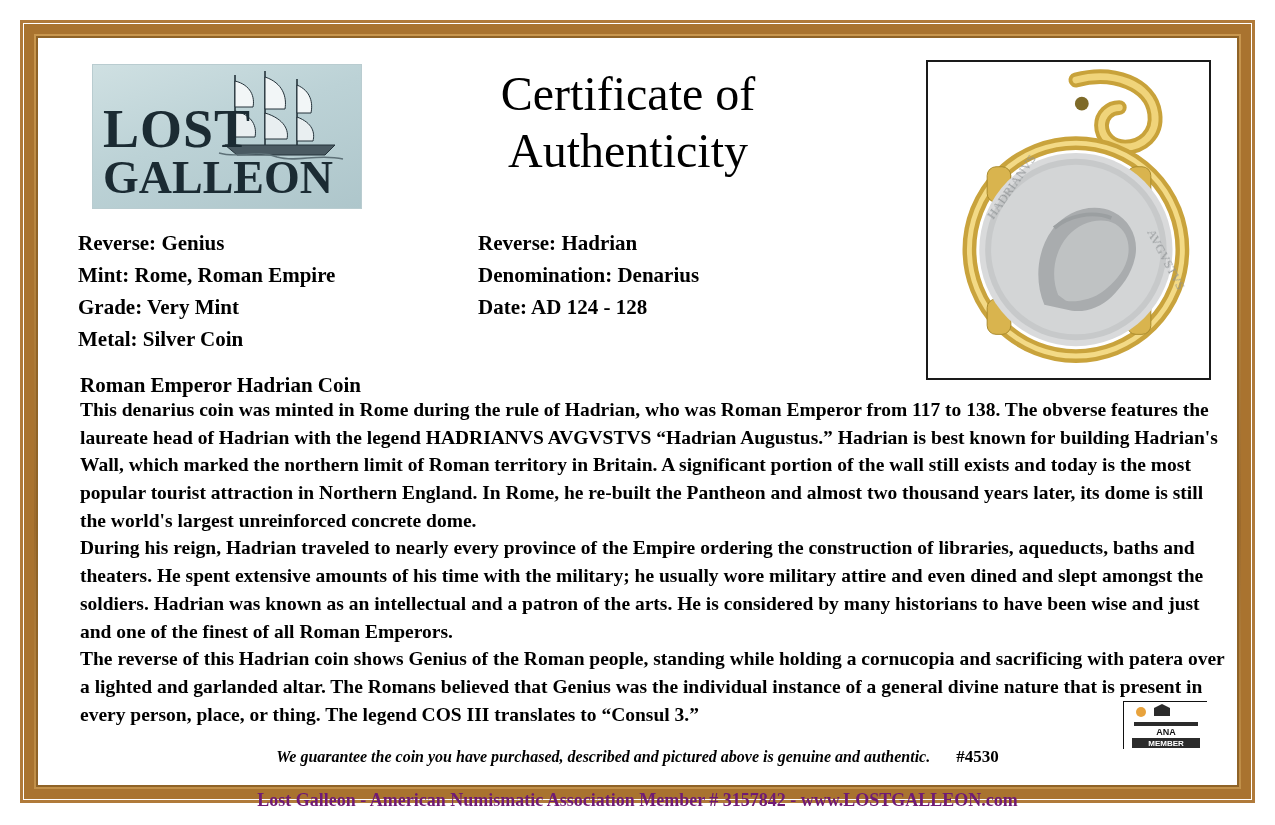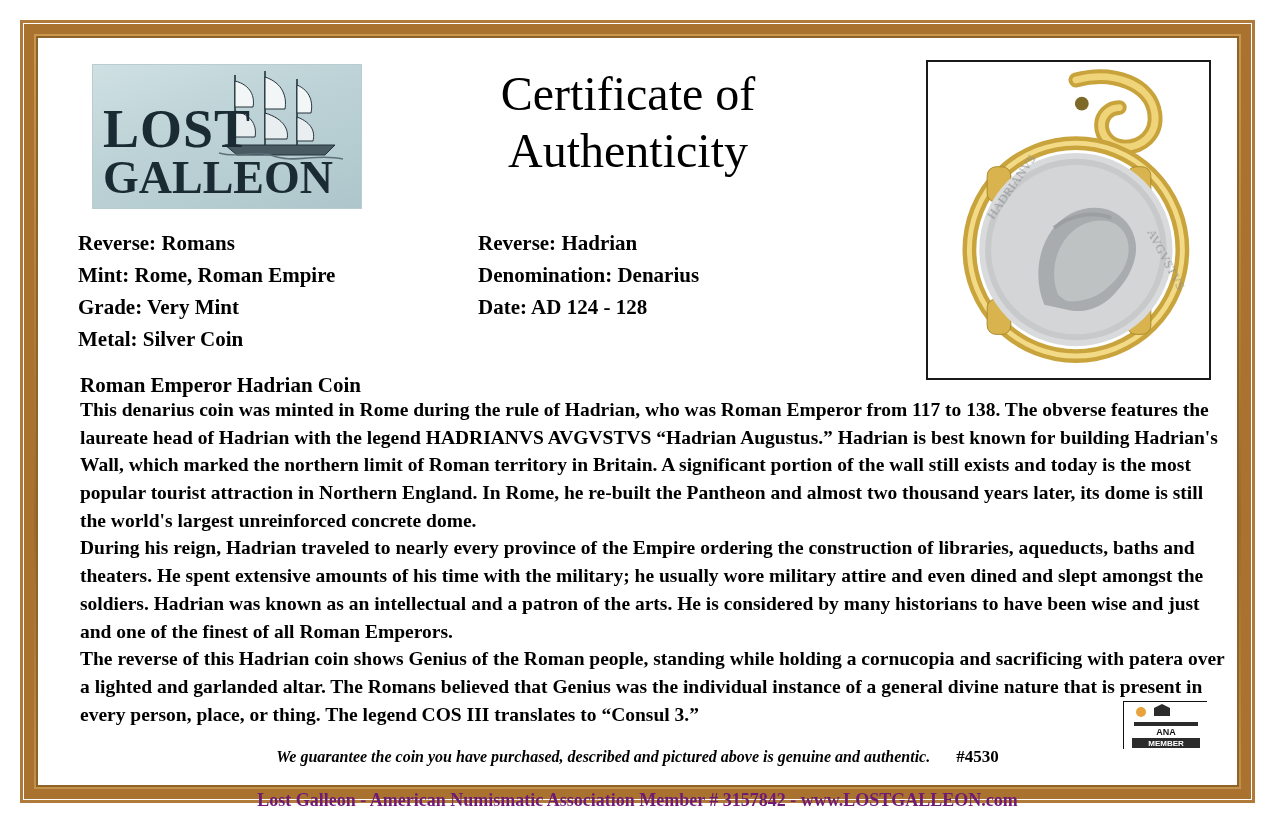--- a/index.html
+++ b/index.html
@@ -288,21 +288,21 @@
           <text x="66" y="160" transform="rotate(-55 66 160)">HADRIANVS</text>
           <text x="222" y="172" transform="rotate(62 222 172)">AVGVSTVS</text>
         </g>
       </svg>
     </div>
 
     <div class="specs">
       <div class="spec-col left">
         <div class="spec-line">
           <span class="spec-label">Reverse:</span>
-          <span class="spec-val">Romans</span>
+          <span class="spec-val">Genius</span>
         </div>
         <div class="spec-line">
           <span class="spec-label">Mint:</span>
           <span class="spec-val">Rome, Roman Empire</span>
         </div>
         <div class="spec-line">
           <span class="spec-label">Grade:</span>
           <span class="spec-val">Very Mint</span>
         </div>
         <div class="spec-line">

